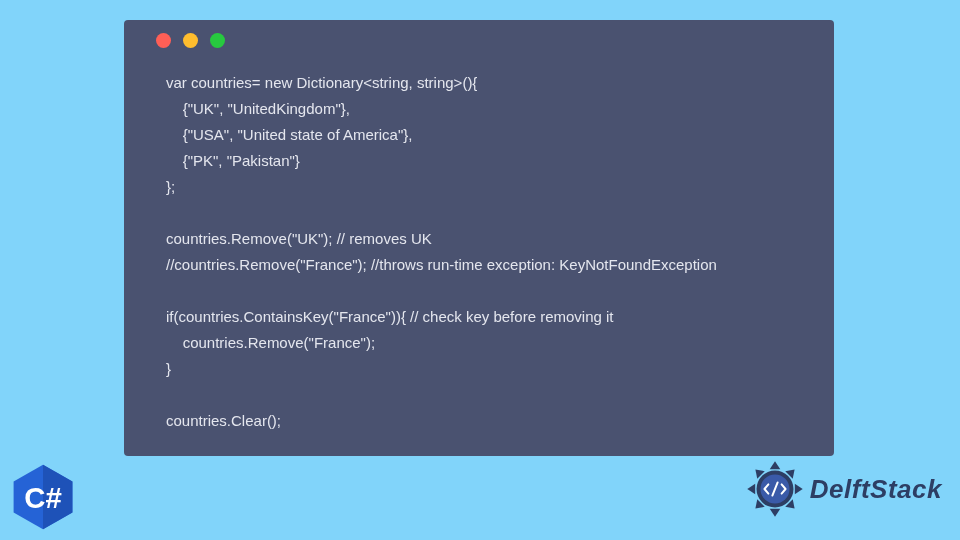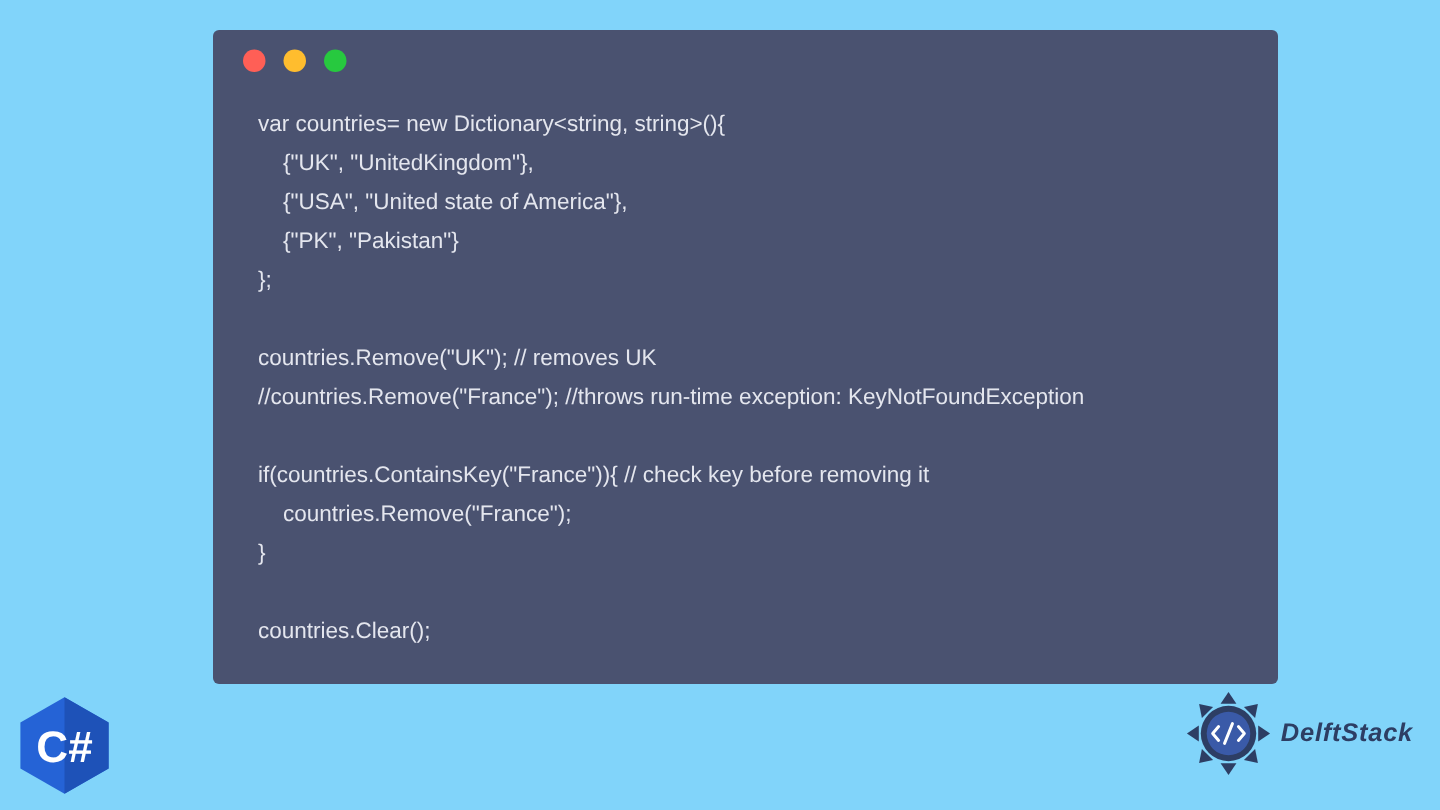--- a/index.html
+++ b/index.html
@@ -6,26 +6,27 @@
   body {
     width: 960px;
     height: 540px;
     background: #81d4fa;
     font-family: Arial, Helvetica, sans-serif;
     position: relative;
     overflow: hidden;
   }
   .code-window {
     position: absolute;
-    left: 142px;
+    left: 124px;
     top: 20px;
     width: 710px;
     background: #4a5270;
     border-radius: 4px;
     padding-bottom: 22px;
+    padding-left: 12px;
   }
   .titlebar {
     height: 40px;
     display: flex;
     align-items: center;
     padding-left: 20px;
     gap: 12px;
   }
   .dot {
     width: 15px;
@@ -56,21 +57,21 @@
     bottom: 18px;
     display: flex;
     align-items: center;
     gap: 2px;
   }
   .delftstack-logo {
     width: 66px;
     height: 66px;
   }
   .delftstack-text {
-    font-size: 17px;
+    font-size: 26px;
     font-style: italic;
     font-weight: 600;
     color: #2d3e64;
     letter-spacing: 0.5px;
     text-align: right;
   }
 </style>
 </head>
 <body>
 

